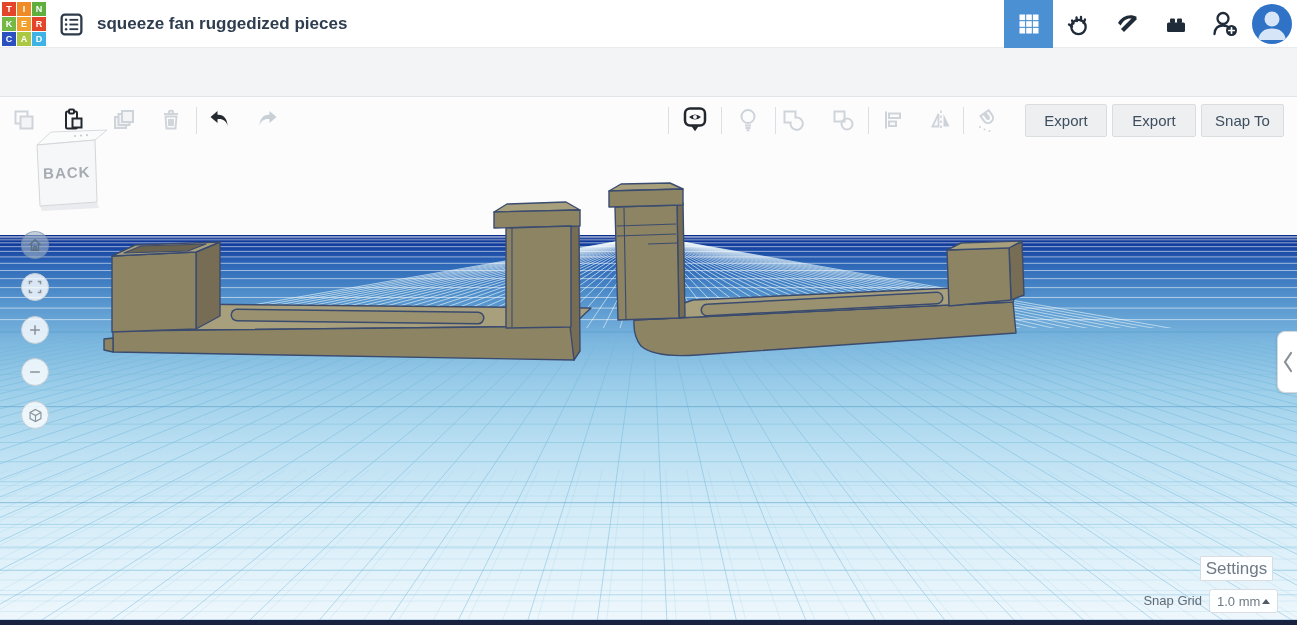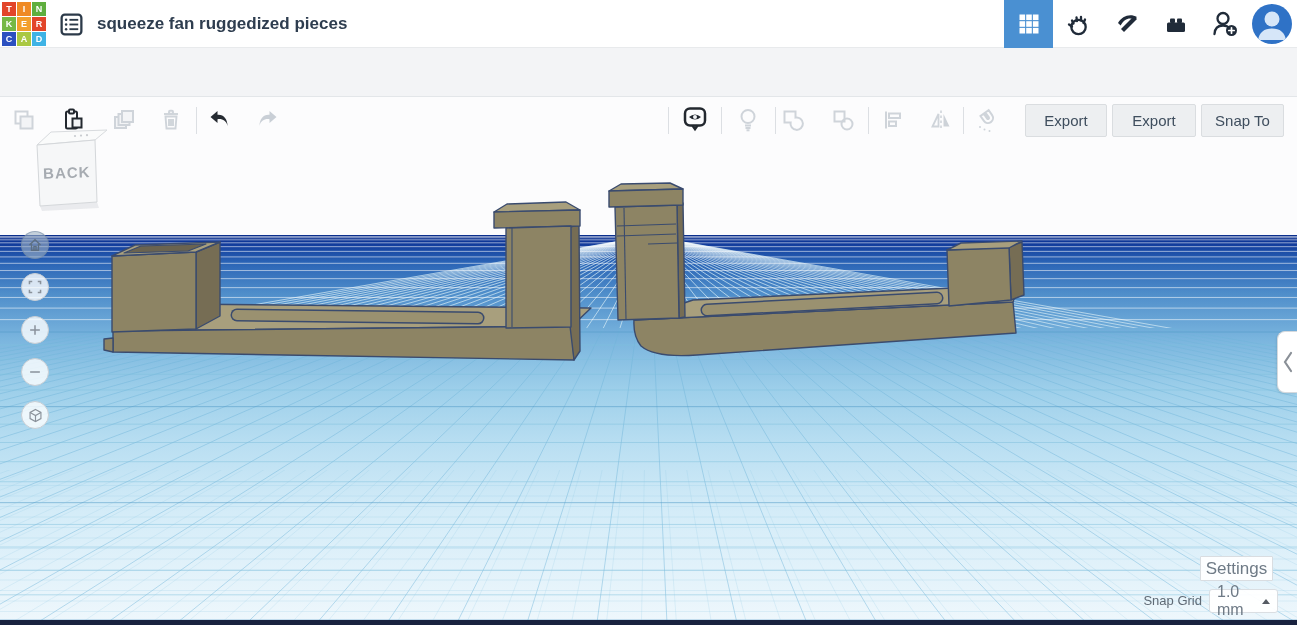--- a/index.html
+++ b/index.html
@@ -60,21 +60,21 @@
     cursor:pointer; z-index:10; }
 
   
   .settings-btn { position:absolute; left:1200px; top:556px; width:73px; height:25px;
     background:rgba(255,255,255,.92); border:1px solid #d9dde1; border-radius:1px; color:#6e7a86;
     font-size:17px; display:flex; align-items:center; justify-content:center; cursor:pointer; z-index:10; }
   .snap-label { position:absolute; left:1130px; top:593px; width:72px; text-align:right; color:#5f6a75;
     font-size:13px; z-index:10; }
   .snap-dd { position:absolute; left:1209px; top:589px; width:69px; height:24px;
     background:rgba(255,255,255,.95); border:1px solid #dadee2; border-radius:3px; color:#6e7a86;
-    font-size:16px; display:flex; align-items:center; justify-content:space-between; padding:0 7px;
+    font-size:13px; display:flex; align-items:center; justify-content:space-between; padding:0 7px;
     cursor:pointer; z-index:10; }
   .caret-up { width:0; height:0; border-left:4px solid transparent; border-right:4px solid transparent;
     border-bottom:5px solid #555b63; }
 
   .bottom-bar { position:absolute; left:0; bottom:0; width:1297px; height:5px; background:#19223f; z-index:11; }
 </style>
 </head>
 <body>
 
 <svg class="viewport" id="scene" viewBox="0 97 1297 528" preserveAspectRatio="none">

